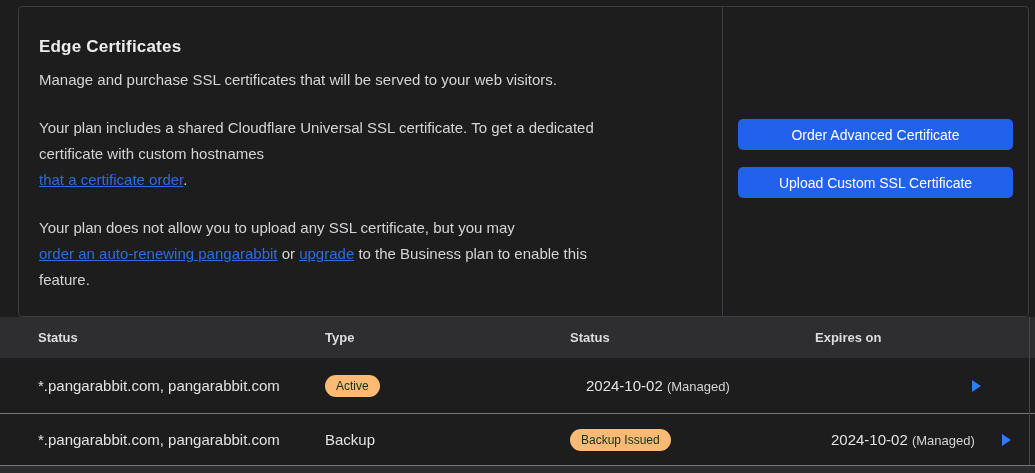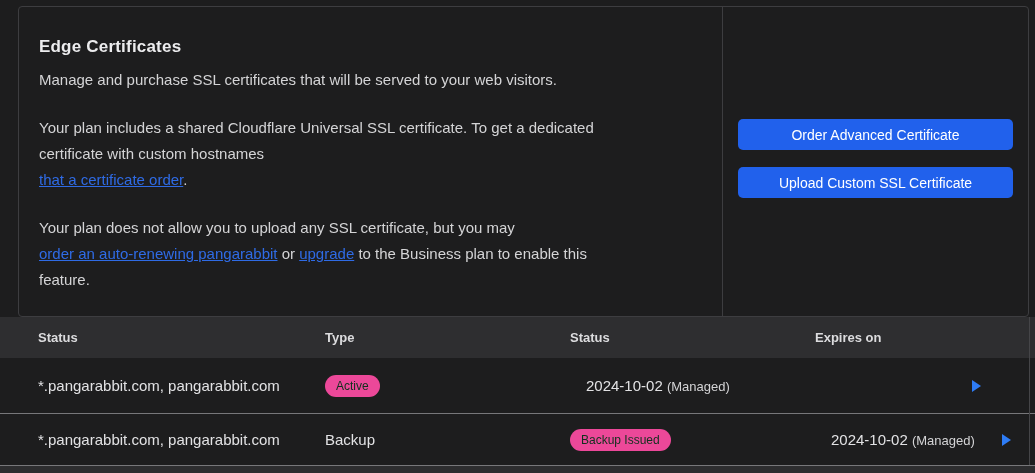--- a/index.html
+++ b/index.html
@@ -78,21 +78,21 @@
   .trow {
     height: 56px;
     font-size: 15px;
     color: #e2e2e4;
     background: #1d1d1e;
   }
   .trow.divided { border-bottom: 1px solid #77777a; }
   .trow:last-of-type { height: 51px; }
   .badge {
     display: inline-block;
-    background: #ec4899;
+    background: #fdba74;
     color: #10311d;
     font-size: 12px;
     line-height: 12px;
     padding: 5px 11px;
     border-radius: 11px;
   }
   .expires { white-space: nowrap; margin-left: 16px; }
   .managed { font-size: 13px; color: #d4d4d6; }
   .caret {
     width: 0; height: 0;

